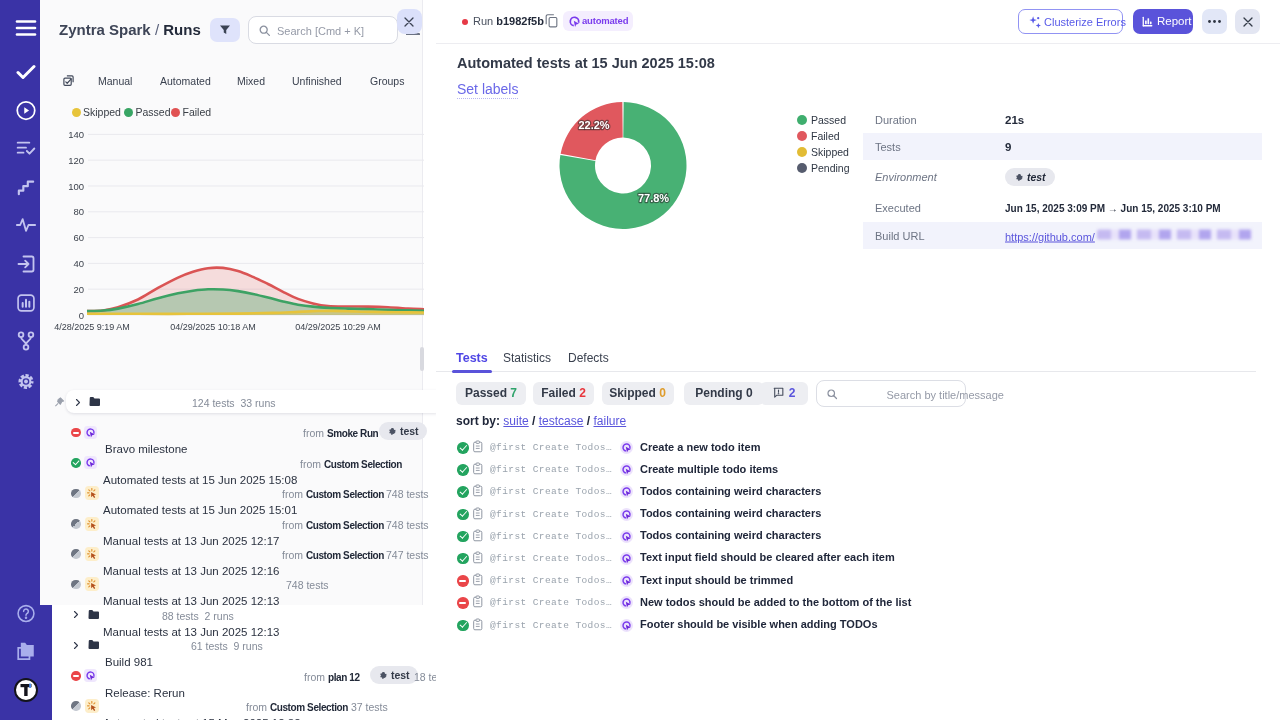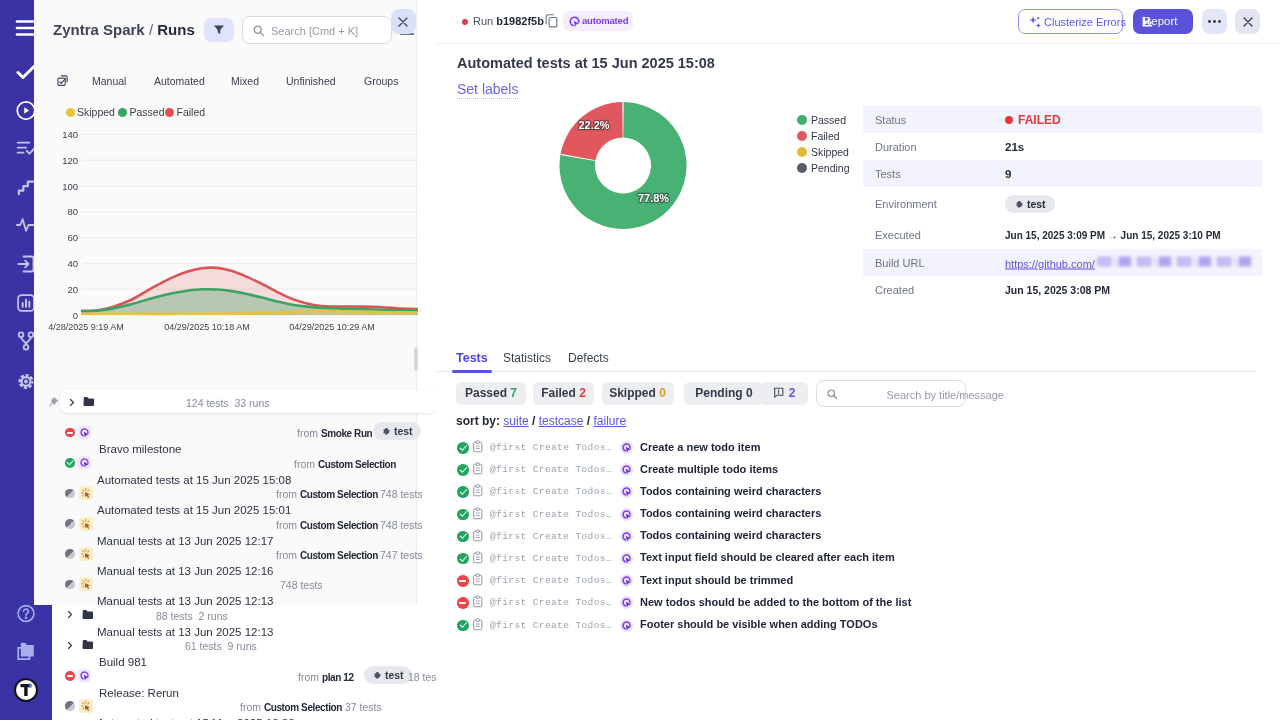--- a/index.html
+++ b/index.html
@@ -1,20 +1,20 @@
 <!DOCTYPE html>
 <html><head>
 <meta charset="utf-8">
 <style>
 *{margin:0;padding:0;box-sizing:border-box;}
 html,body{width:1280px;height:720px;overflow:hidden;font-family:"Liberation Sans",sans-serif;background:#fff;}
 .abs{position:absolute;}
 #sidebar{position:absolute;left:0;top:0;width:52px;height:720px;background:#3a33a6;}
 #sidebar svg{position:absolute;left:50%;transform:translateX(-50%);}
-#panel{position:absolute;left:34px;top:0;width:383px;height:605px;background:#fafafb;border-right:1px solid #ebebf0;}
+#panel{position:absolute;left:40px;top:0;width:383px;height:605px;background:#fafafb;border-right:1px solid #ebebf0;}
 #main{position:absolute;left:436px;top:0;width:844px;height:720px;background:#fff;}
 .rrow{position:relative;height:30.4px;width:383px;}
 .rname{font-size:11.5px;color:#2b3240;white-space:nowrap;margin-top:48px;}
 .rsub{font-size:10.5px;color:#848b98;white-space:nowrap;top:10px;}
 .rb{color:#222938;font-weight:700;font-size:10px;letter-spacing:-0.4px;}
 .rtag{top:5px;height:18px;background:#e7e8ee;border-radius:10px;font-size:10.5px;font-weight:600;color:#333a48;padding:0 8px;line-height:18px;white-space:nowrap;}
 .icred,.icgreen,.ichalf{left:31px;top:10.5px;width:9.5px;height:9.5px;border-radius:50%;}
 .icred{background:#ea4649;}
 .icred::after{content:"";position:absolute;left:2px;top:3.9px;width:5.5px;height:1.8px;background:#fff;border-radius:1px;}
 .icgreen{background:#23a45f;}
@@ -403,21 +403,21 @@
   <div class="abs" style="left:697px;top:9px;width:60px;height:25px;border-radius:7px;background:#5a53da;">
     <svg style="position:absolute;left:8px;top:6px;" width="13" height="13" viewBox="0 0 24 24">
         <g fill="#fff">
           <rect x="3" y="3" width="2.4" height="18" rx="1"></rect>
           <rect x="3" y="18.6" width="18" height="2.4" rx="1"></rect>
           <rect x="7.5" y="10" width="3" height="7" rx="0.8"></rect>
           <rect x="12" y="6" width="3" height="11" rx="0.8"></rect>
           <rect x="16.5" y="12" width="3" height="5" rx="0.8"></rect>
         </g>
       </svg>
-    <span style="position:absolute;left:10px;top:6px;font-size:11.5px;color:#fff;">Report</span>
+    <span style="position:absolute;left:24px;top:6px;font-size:11.5px;color:#fff;">Report</span>
   </div>
   <div class="abs" style="left:766px;top:9px;width:25px;height:25px;border-radius:7px;background:#e2e7f7;">
     <svg style="position:absolute;left:6px;top:11px;" width="13" height="3" viewBox="0 0 13 3">
         <g fill="#2e3542">
           <circle cx="1.5" cy="1.5" r="1.4"></circle>
           <circle cx="6.5" cy="1.5" r="1.4"></circle>
           <circle cx="11.5" cy="1.5" r="1.4"></circle>
         </g>
       </svg>
   </div>
@@ -440,49 +440,41 @@
   </svg>
 
   <div class="abs" style="left:361px;top:112px;font-size:10.5px;color:#2f3744;line-height:16px;">
     <div><span style="display:inline-block;width:10px;height:10px;border-radius:50%;background:#3fae6e;margin-right:4px;vertical-align:-1px;"></span>Passed</div>
     <div><span style="display:inline-block;width:10px;height:10px;border-radius:50%;background:#e0585e;margin-right:4px;vertical-align:-1px;"></span>Failed</div>
     <div><span style="display:inline-block;width:10px;height:10px;border-radius:50%;background:#e2bc35;margin-right:4px;vertical-align:-1px;"></span>Skipped</div>
     <div><span style="display:inline-block;width:10px;height:10px;border-radius:50%;background:#565c6e;margin-right:4px;vertical-align:-1px;"></span>Pending</div>
   </div>
 
   <div id="infotable" class="abs" style="left:427px;top:106px;width:399px;">
-    <div class="itrow" style="height:27px;background:#f2f3fc;">
-        <span class="itlab">Status</span>
-        <span class="itval" style="color:#e8363d;font-size:12px;"><span style="display:inline-block;width:8px;height:8px;border-radius:50%;background:#e8363d;margin-right:5px;vertical-align:0px;"></span>FAILED</span>
-      </div>
     <div class="itrow" style="height:27px;">
         <span class="itlab">Duration</span>
         <span class="itval" style="font-size:11.5px;">21s</span>
       </div>
     <div class="itrow" style="height:27px;background:#f2f3fc;">
         <span class="itlab">Tests</span>
         <span class="itval" style="font-size:11.5px;">9</span>
       </div>
-    <div class="itrow" style="height:34px;">
+    <div class="itrow" style="height:34px;font-style:italic;">
         <span class="itlab">Environment</span>
         <span class="itval" style="font-weight:600;font-size:10.5px;"><span style="display:inline-block;background:#e7e8ee;border-radius:10px;height:18px;line-height:18px;padding:0 9px;"><svg width="10" height="10" viewBox="0 0 24 24" style="vertical-align:-1px;">
               <path fill="#4b5263" d="M12 8.5a3.5 3.5 0 100 7 3.5 3.5 0 000-7zm9 5l-2 1.1q.07-.6 0-1.2l2-1.1-1.4-3.3-2.2.5q-.4-.45-1-.9l.4-2.2L13.5 5h-3l-.4 2.3q-.6.4-1 .9l-2.3-.5-1.4 3.4 2 1.1q-.07.6 0 1.2l-2 1.1 1.4 3.3 2.2-.5q.4.45 1 .9l-.4 2.2 3.3 1.4.4-2.3q.6-.4 1-.9l2.3.5z"></path>
             </svg> test</span></span>
       </div>
     <div class="itrow" style="height:28px;">
         <span class="itlab">Executed</span>
         <span class="itval" style="font-size:10px;">Jun 15, 2025 3:09 PM → Jun 15, 2025 3:10 PM</span>
       </div>
     <div class="itrow" style="height:27px;background:#f2f3fc;">
         <span class="itlab">Build URL</span>
         <span class="itval" style="color:#5a55dc;font-weight:400;font-size:11px;"><span style="text-decoration:underline;">https://github.com/</span><span style="display:inline-block;vertical-align:1px;margin-left:2px;width:155px;height:10px;background:repeating-linear-gradient(90deg,#c5baf1 0 14px,#e8e2fa 14px 22px,#b1a5ee 22px 34px,#efecfc 34px 40px);filter:blur(1.5px);border-radius:2px;"></span></span>
-      </div>
-    <div class="itrow" style="height:28px;">
-        <span class="itlab">Created</span>
-        <span class="itval">Jun 15, 2025 3:08 PM</span>
       </div>
   </div>
 
   <div class="abs" style="left:0px;top:349px;width:820px;height:23px;border-bottom:1px solid #e7e8ec;">
     <span class="abs" style="left:20px;top:2px;font-size:12.5px;font-weight:700;color:#4f46e5;">Tests</span>
     <span class="abs" style="left:16px;top:21px;width:40px;height:2.5px;background:#5a53da;border-radius:2px;"></span>
     <span class="abs" style="left:67px;top:2px;font-size:12px;font-weight:500;color:#3a414f;">Statistics</span>
     <span class="abs" style="left:132px;top:2px;font-size:12px;font-weight:500;color:#3a414f;">Defects</span>
   </div>
 

